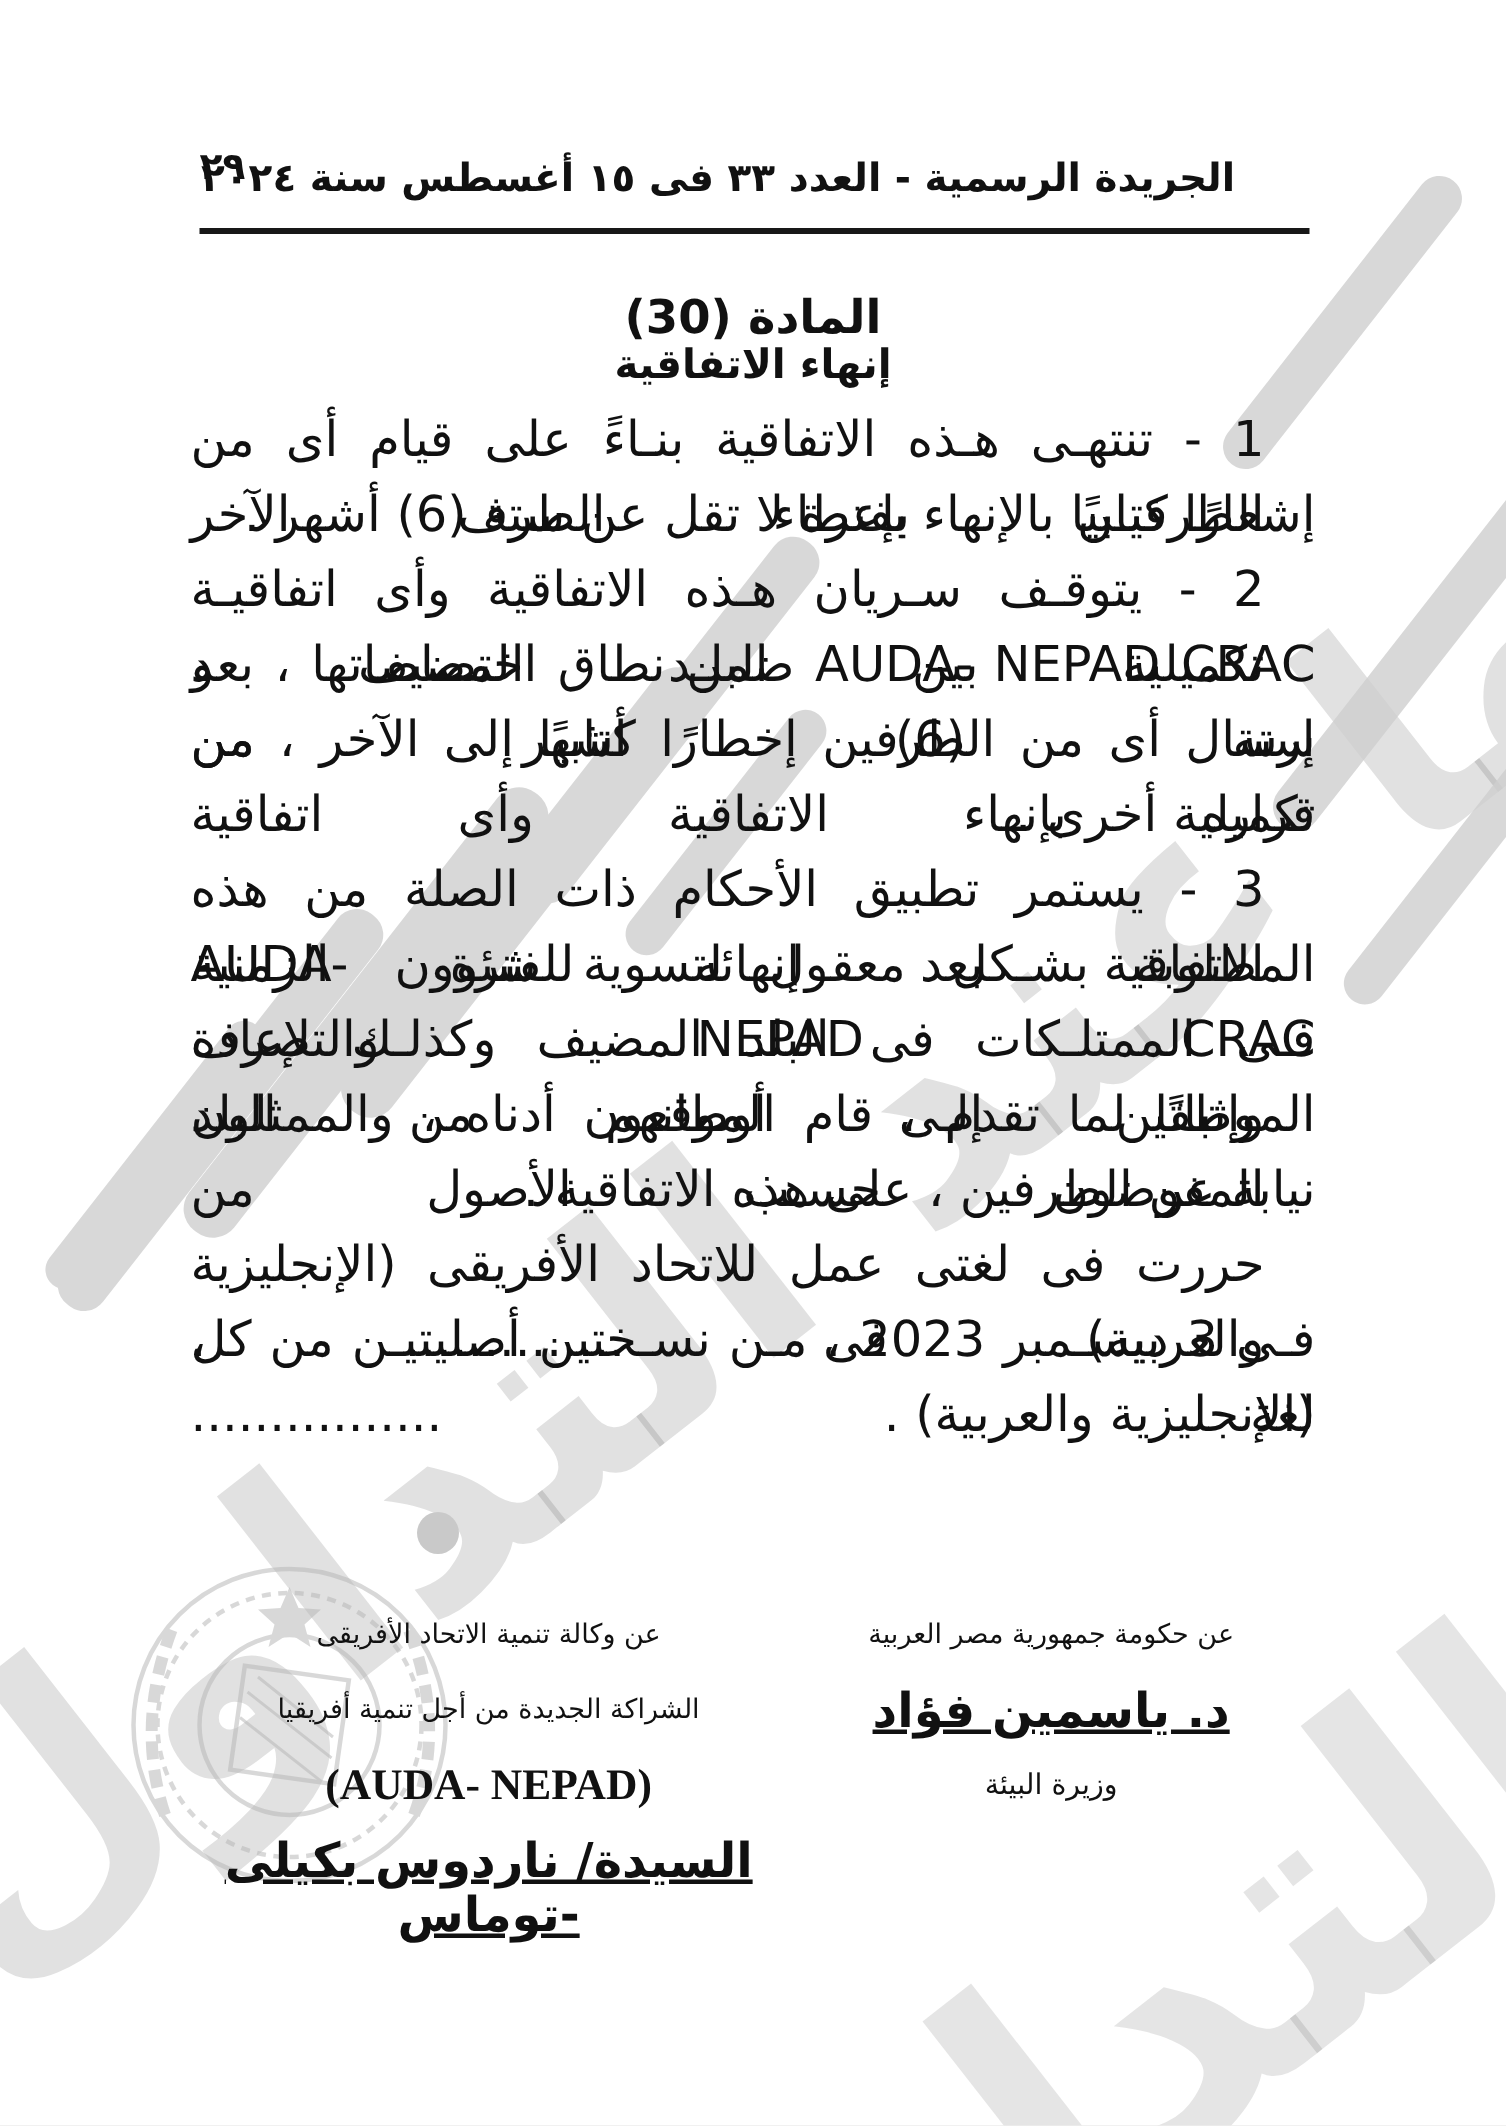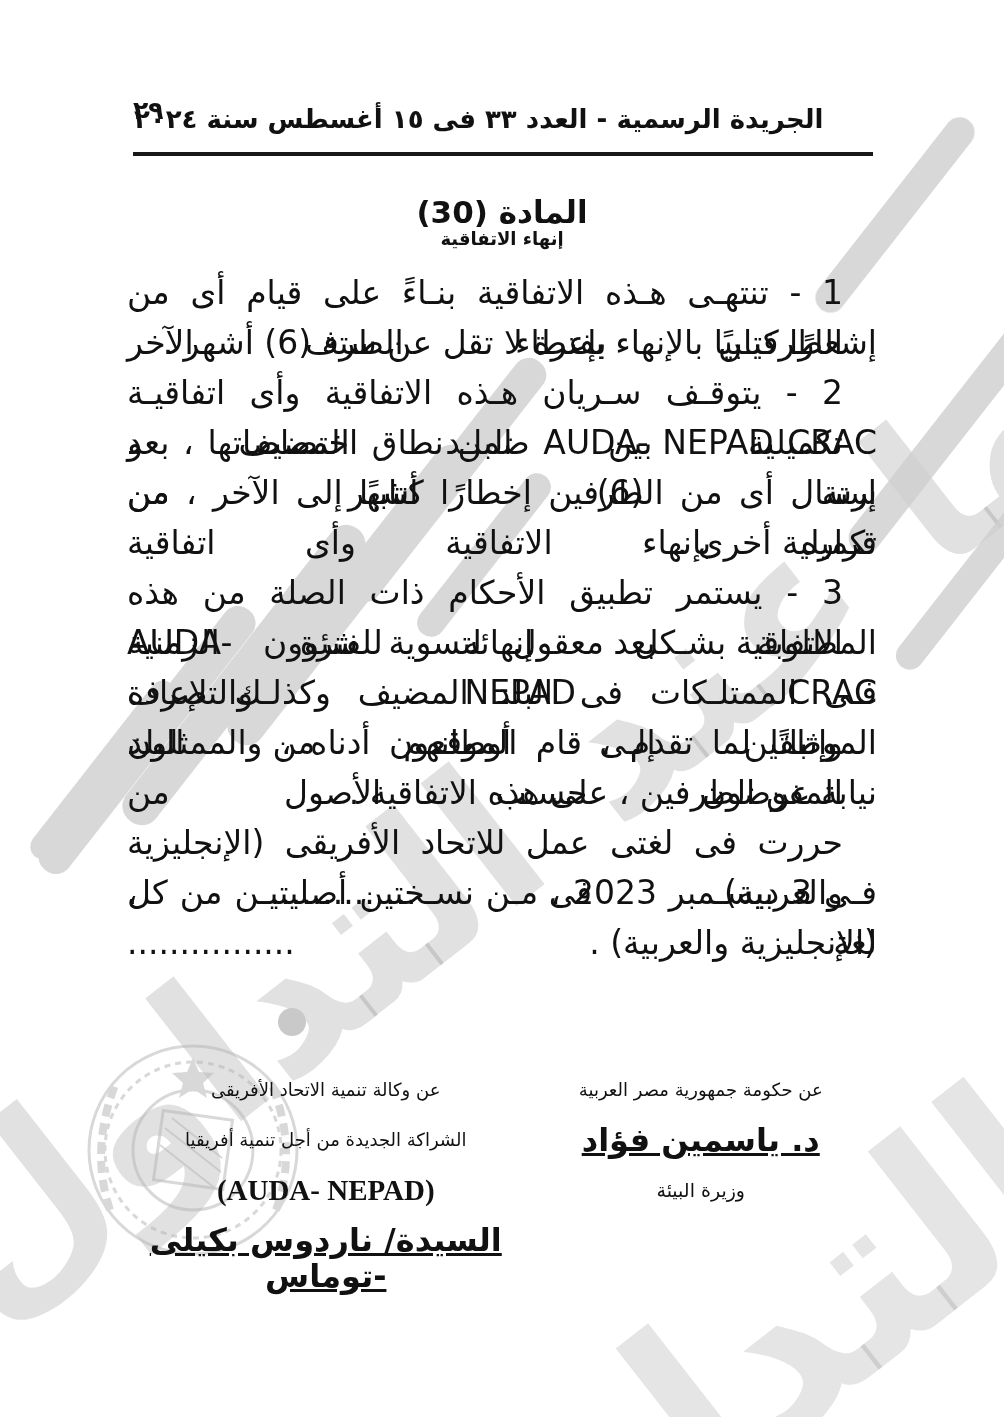--- a/index.html
+++ b/index.html
@@ -29,21 +29,21 @@
     position:absolute; left:134px; top:104px; width:870px;
     font-size:26px; font-weight:600; text-align:left; direction:rtl; white-space:nowrap;
   }
   .rule { position:absolute; left:133px; top:152px; width:740px; height:4px; background:#181818; }
   .article-title {
     position:absolute; left:0; top:176px; width:1004px;
     font-size:31px; font-weight:bold; text-align:center; direction:rtl;margin-top:18px;
   }
   .article-subtitle {
     position:absolute; left:0; top:228px; width:1004px;
-    font-size:18px; font-weight:bold; text-align:center; direction:rtl;
+    font-size:27px; font-weight:bold; text-align:center; direction:rtl;
   }
   .body-block {
     position:absolute; left:127px; top:268px; width:750px;
     font-size:33px; direction:rtl;
   }
   .bl { height:50px; line-height:50px; text-align:right; white-space:nowrap; overflow:visible; }
   .bl.j { text-align:justify; text-align-last:justify; white-space:normal; }
   .bl.ind { padding-right:34px; }
   
   .signatures {

